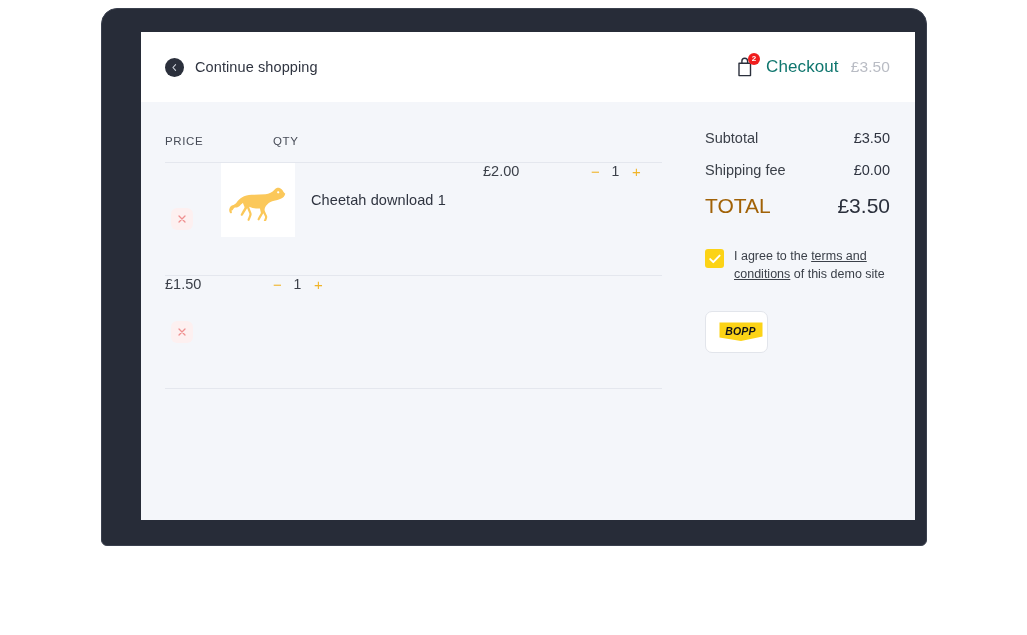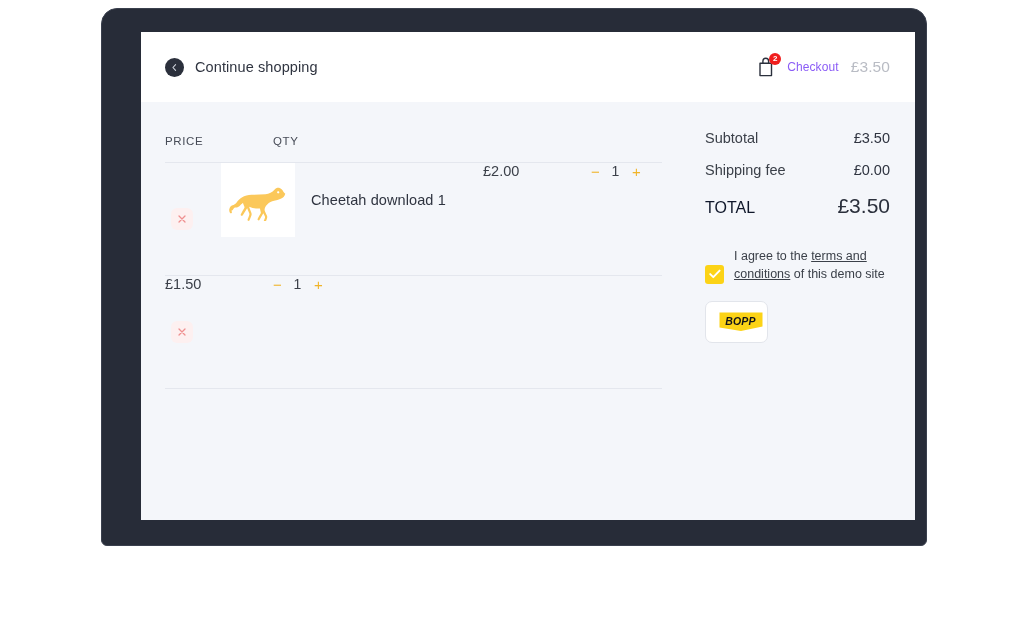--- a/index.html
+++ b/index.html
@@ -90,22 +90,22 @@
     font-size: 8px;
     font-weight: bold;
     display: flex;
     align-items: center;
     justify-content: center;
     line-height: 1;
     padding: 0 1px;
   }
 
   .checkout-label {
-    font-size: 12px;
-    color: #8b5cf6;
+    font-size: 17px;
+    color: #0f766e;
     letter-spacing: .1px;
   }
 
   .checkout-total {
     font-size: 15.5px;
     color: #b9bcc4;
     letter-spacing: .1px;
     margin-left: 2px;
   }
 
@@ -231,28 +231,28 @@
   }
   .sum-row .sum-value { color: #2f3440; }
 
   .total-row {
     display: flex;
     justify-content: space-between;
     align-items: baseline;
     margin-top: 14px;
     margin-bottom: 30px;
   }
-  .total-label { font-size: 16px; color: #0f172a; }
+  .total-label { font-size: 21px; color: #a16207; }
   .total-value { font-size: 21px; color: #2b303c; font-weight: 500; }
 
   .terms-row {
     display: flex;
-    align-items: flex-end;
+    align-items: flex-start;
     gap: 10px;
-    margin-bottom: 17px;
+    margin-bottom: 27px;
   }
   .checkbox {
     width: 19px; height: 19px;
     background: #fcd316;
     border-radius: 3px;
     flex: none;
     display: flex;
     align-items: center;
     justify-content: center;
     cursor: pointer;

